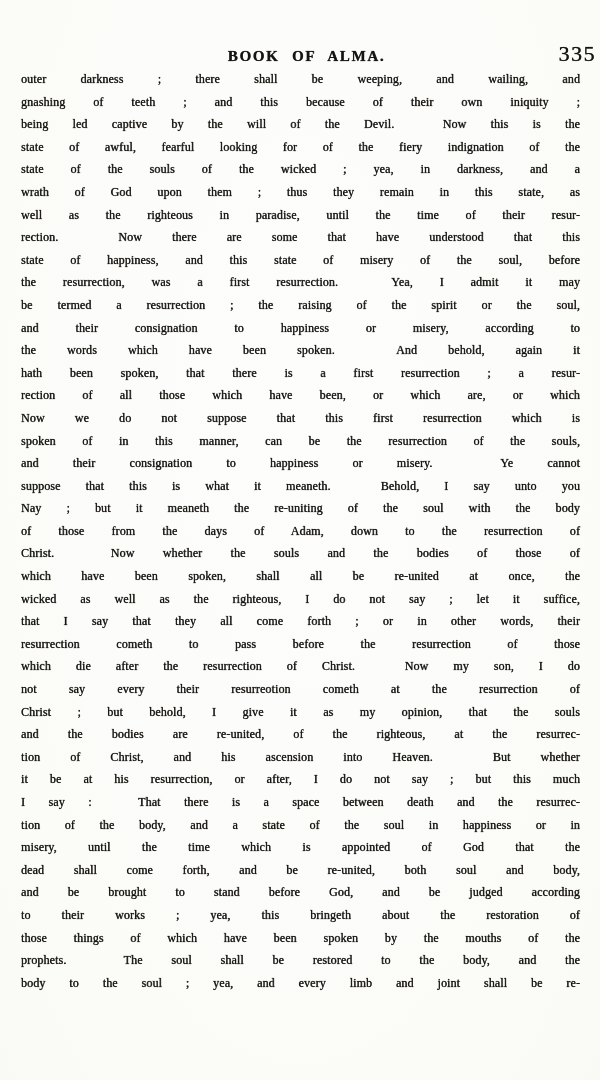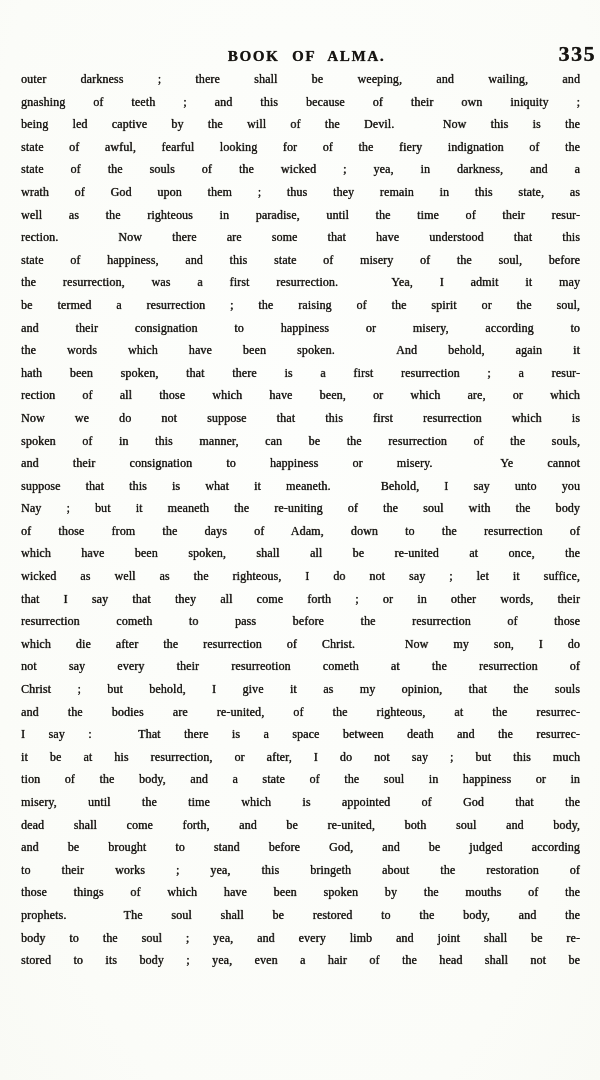--- a/index.html
+++ b/index.html
@@ -35,21 +35,21 @@
     text-align: center;
     font-weight: bold;
     font-size: 15px;
     letter-spacing: 1.7px;
     word-spacing: 7px;
   }
   .page-number {
     position: absolute;
     right: 17px;
     top: -4px;
-    font-weight: bold;
+    font-weight: normal;
     font-size: 22px;
     letter-spacing: 1.5px;
   }
   .text-block {
     position: absolute;
     top: 68px;
     left: 21px;
     width: 559px;
     font-size: 12px;
     line-height: 22.6px;
@@ -88,33 +88,34 @@
       <div class="line">and their consignation to happiness or misery, according to</div>
       <div class="line">the words which have been spoken.&nbsp; And behold, again it</div>
       <div class="line">hath been spoken, that there is a first resurrection ; a resur-</div>
       <div class="line">rection of all those which have been, or which are, or which</div>
       <div class="line">Now we do not suppose that this first resurrection which is</div>
       <div class="line">spoken of in this manner, can be the resurrection of the souls,</div>
       <div class="line">and their consignation to happiness or misery.&nbsp; Ye cannot</div>
       <div class="line">suppose that this is what it meaneth.&nbsp; Behold, I say unto you</div>
       <div class="line">Nay ; but it meaneth the re-uniting of the soul with the body</div>
       <div class="line">of those from the days of Adam, down to the resurrection of</div>
+      <div class="line">Christ.&nbsp; Now whether the souls and the bodies of those of</div>
       <div class="line">which have been spoken, shall all be re-united at once, the</div>
       <div class="line">wicked as well as the righteous, I do not say ; let it suffice,</div>
       <div class="line">that I say that they all come forth ; or in other words, their</div>
       <div class="line">resurrection cometh to pass before the resurrection of those</div>
       <div class="line">which die after the resurrection of Christ.&nbsp; Now my son, I do</div>
       <div class="line">not say every their resurreotion cometh at the resurrection of</div>
       <div class="line">Christ ; but behold, I give it as my opinion, that the souls</div>
       <div class="line">and the bodies are re-united, of the righteous, at the resurrec-</div>
+      <div class="line">tion of Christ, and his ascension into Heaven.&nbsp; But whether</div>
+      <div class="line">it be at his resurrection, or after, I do not say ; but this much</div>
       <div class="line">I say :&nbsp; That there is a space between death and the resurrec-</div>
-      <div class="line">it be at his resurrection, or after, I do not say ; but this much</div>
       <div class="line">tion of the body, and a state of the soul in happiness or in</div>
       <div class="line">misery, until the time which is appointed of God that the</div>
       <div class="line">dead shall come forth, and be re-united, both soul and body,</div>
       <div class="line">and be brought to stand before God, and be judged according</div>
       <div class="line">to their works ; yea, this bringeth about the restoration of</div>
       <div class="line">those things of which have been spoken by the mouths of the</div>
       <div class="line">prophets.&nbsp; The soul shall be restored to the body, and the</div>
       <div class="line">body to the soul ; yea, and every limb and joint shall be re-</div>
-      <div class="line">stored to its body ; yea, even a hair of the head shall not be</div>
     </div>
 </div>
 
 </body></html>

